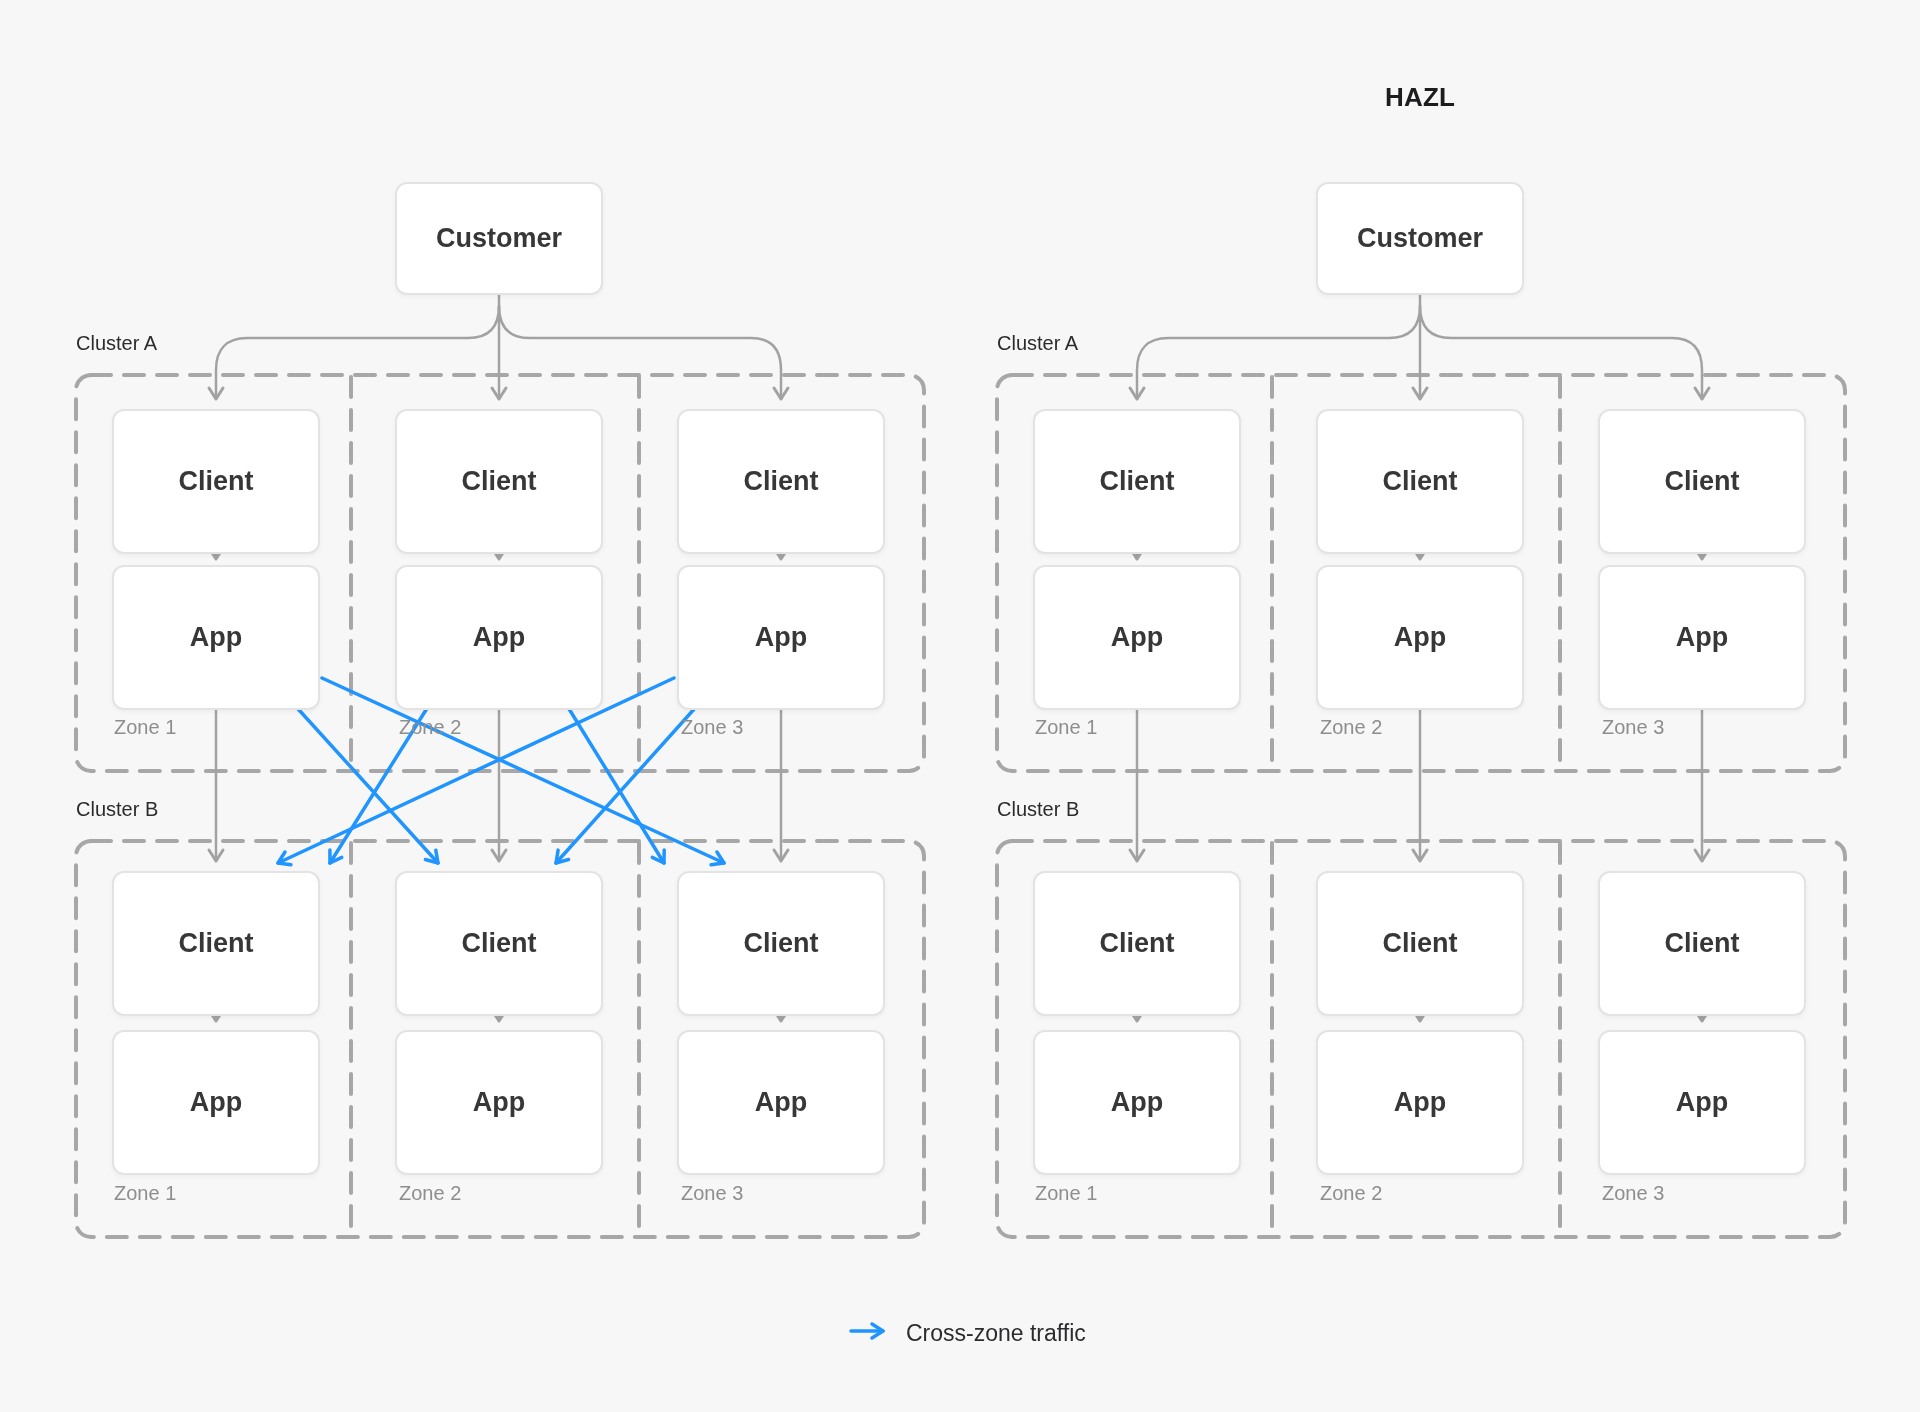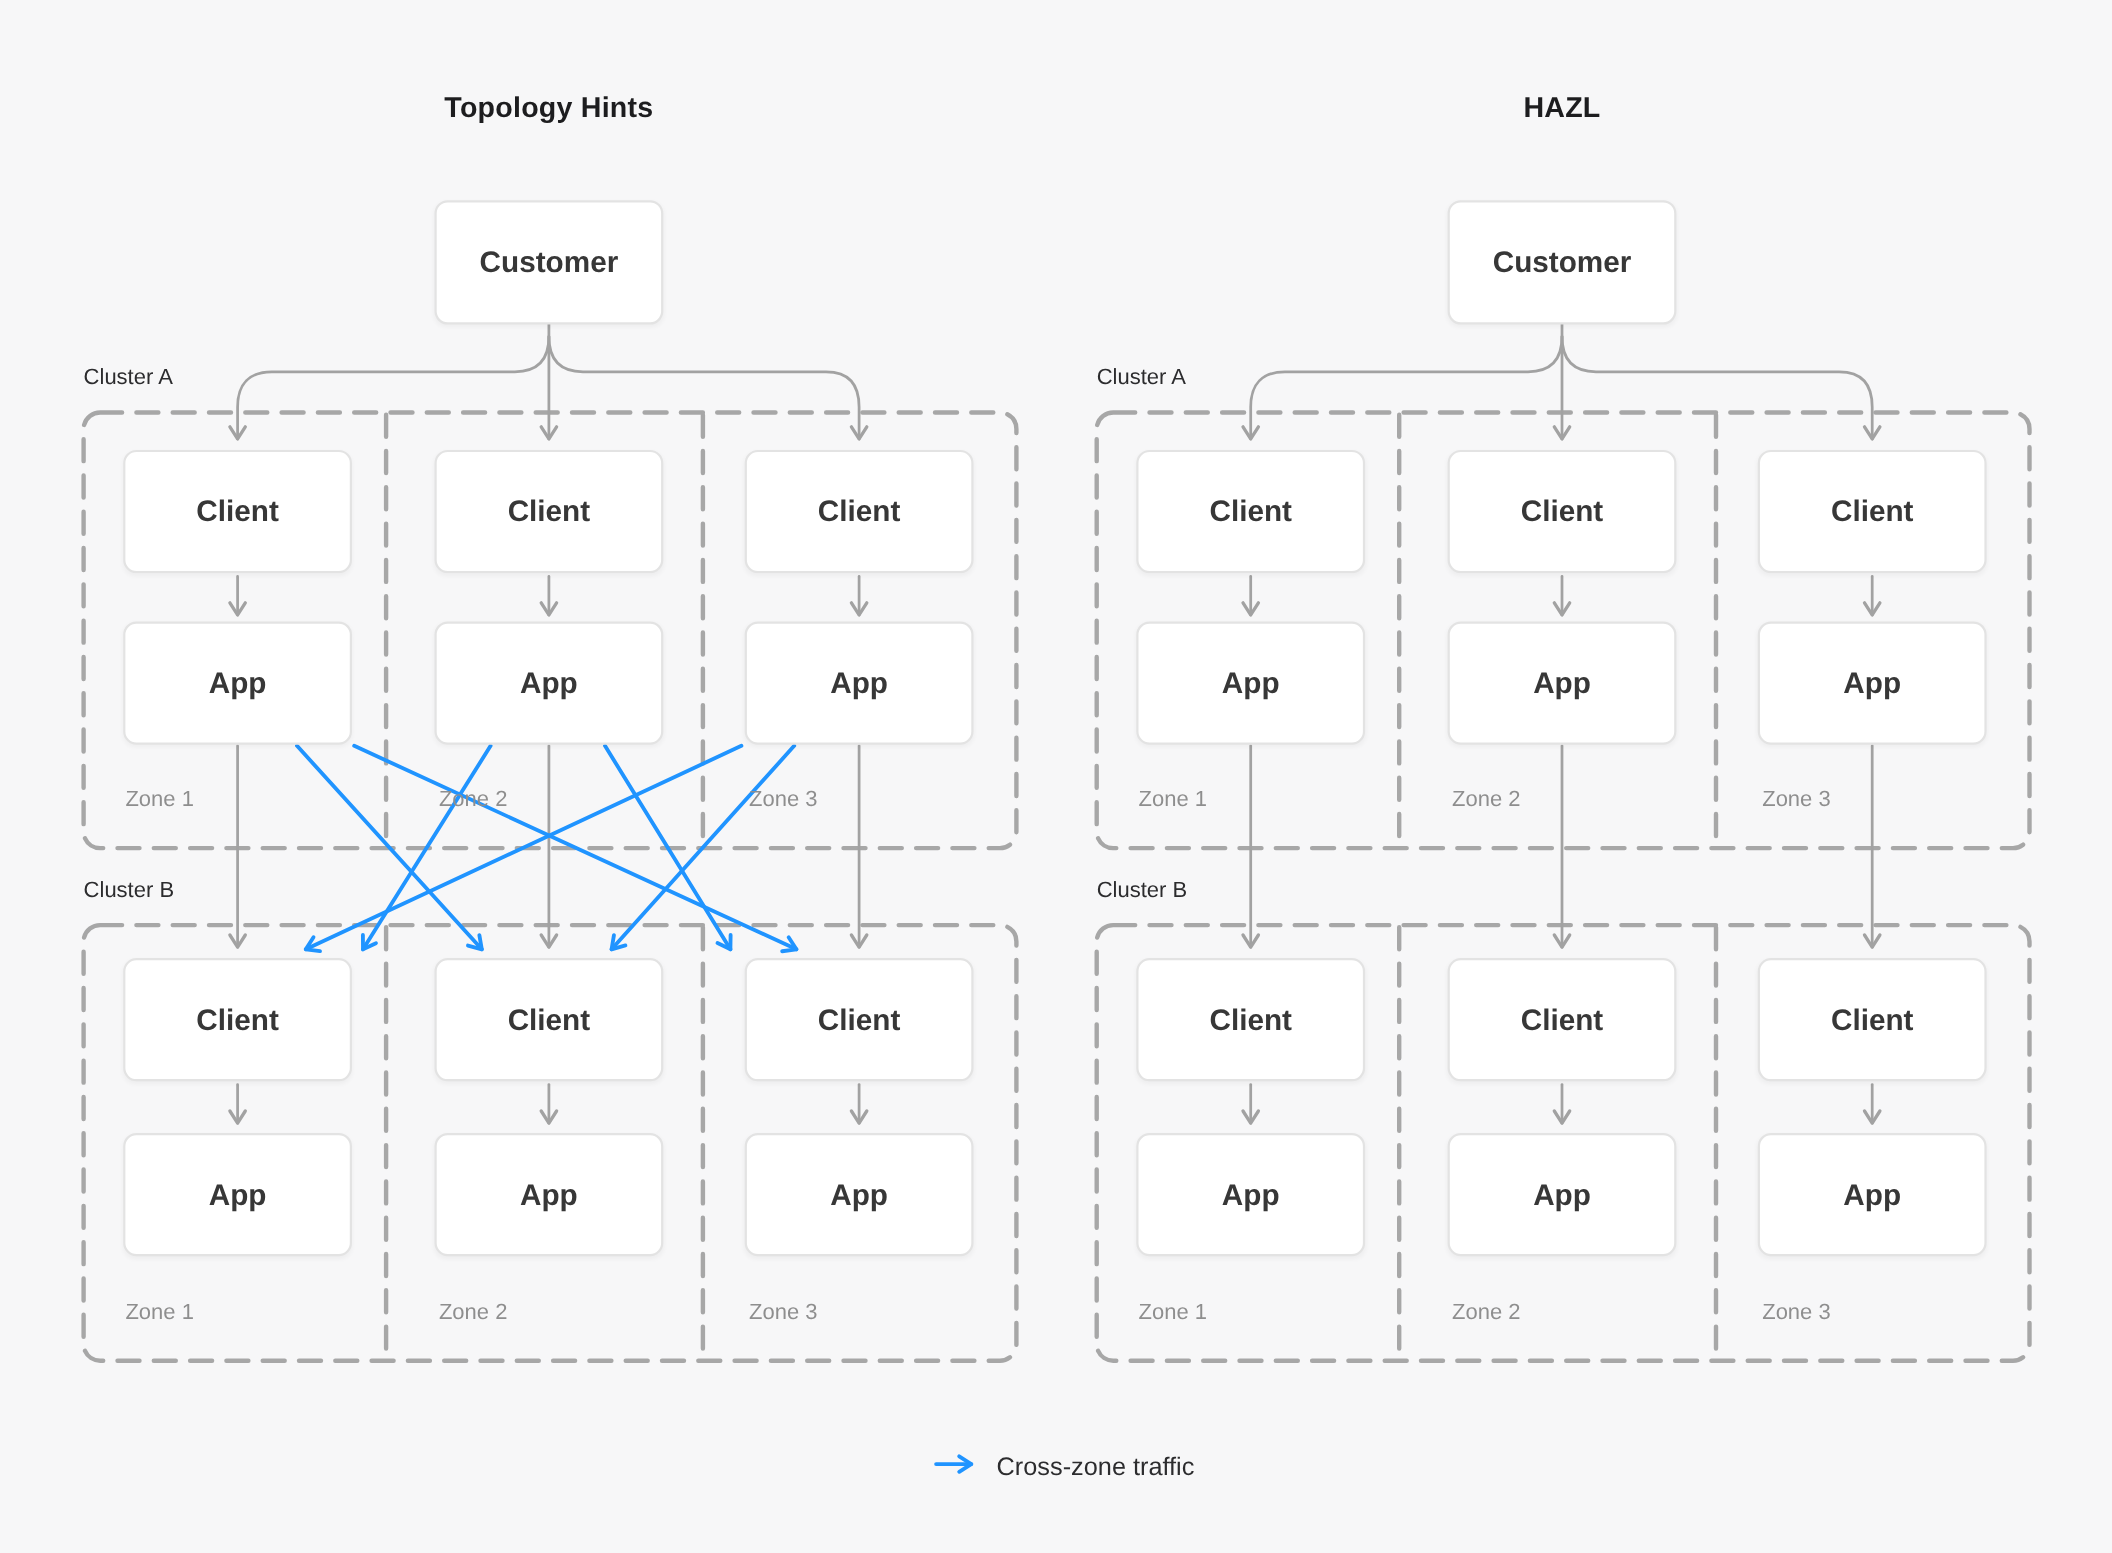--- a/index.html
+++ b/index.html
@@ -17,21 +17,21 @@
   }
   .cluster-label {
     position:absolute; font-size:20px; font-weight:400;
     color: var(--text-dark, #2c2c2e);
   }
   .zone-label {
     position:absolute; font-size:20px; font-weight:400;
     color: var(--text-muted, #8e8e8e);
   }
   .node {
-    position:absolute; width:208px; height:112px; box-sizing:border-box;
+    position:absolute; width:208px; height:145px; box-sizing:border-box;
     background: var(--box-fill, #ffffff);
     border:2px solid var(--box-border, #e3e3e3);
     border-radius:12px;
     box-shadow: 0 2px 5px rgba(0,0,0,0.045);
     display:flex; align-items:center; justify-content:center;
   }
   .node span {
     font-size:27px; font-weight:700; color: var(--node-text, #373737);
   }
   .legend-label {
@@ -117,21 +117,20 @@
       <path class="b-arrow" marker-end="url(#headBlue)" d="M322 678 L724 863"></path>
       <path class="b-arrow" marker-end="url(#headBlue)" d="M446 678 L330 863"></path>
       <path class="b-arrow" marker-end="url(#headBlue)" d="M550 678 L664 863"></path>
       <path class="b-arrow" marker-end="url(#headBlue)" d="M674 678 L278 863"></path>
       <path class="b-arrow" marker-end="url(#headBlue)" d="M722 678 L556 863"></path>
     </g>
 
     <path class="b-arrow" marker-end="url(#headBlue)" d="M851 1331 L883 1331"></path>
   </svg>
 
-  <div class="diagram-title" style="left:289px; top:82px;">Topology Hints</div>
 
   <div class="node" style="left:395px; top:182px; height:113px;">
     <span>Customer</span>
   </div>
 
   <div class="cluster-label" style="left:76px; top:332px;">Cluster A</div>
 
   <div class="node" style="left:112px; top:409px;">
     <span>Client</span>
   </div>

